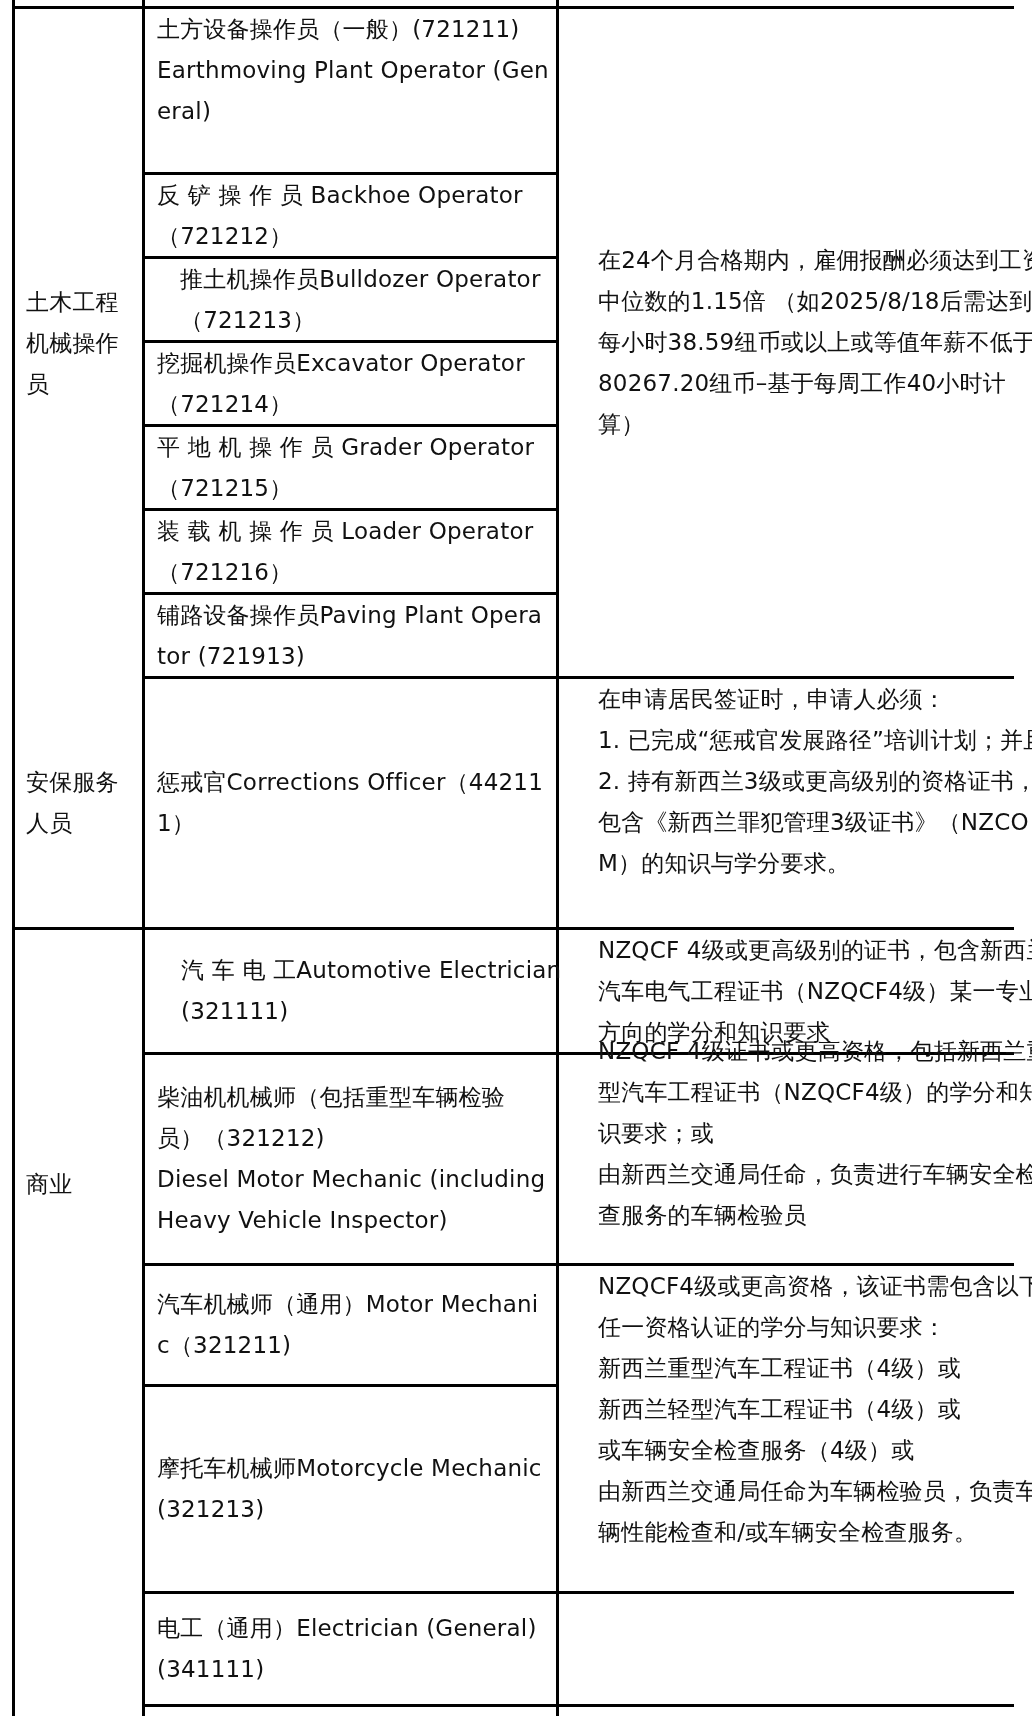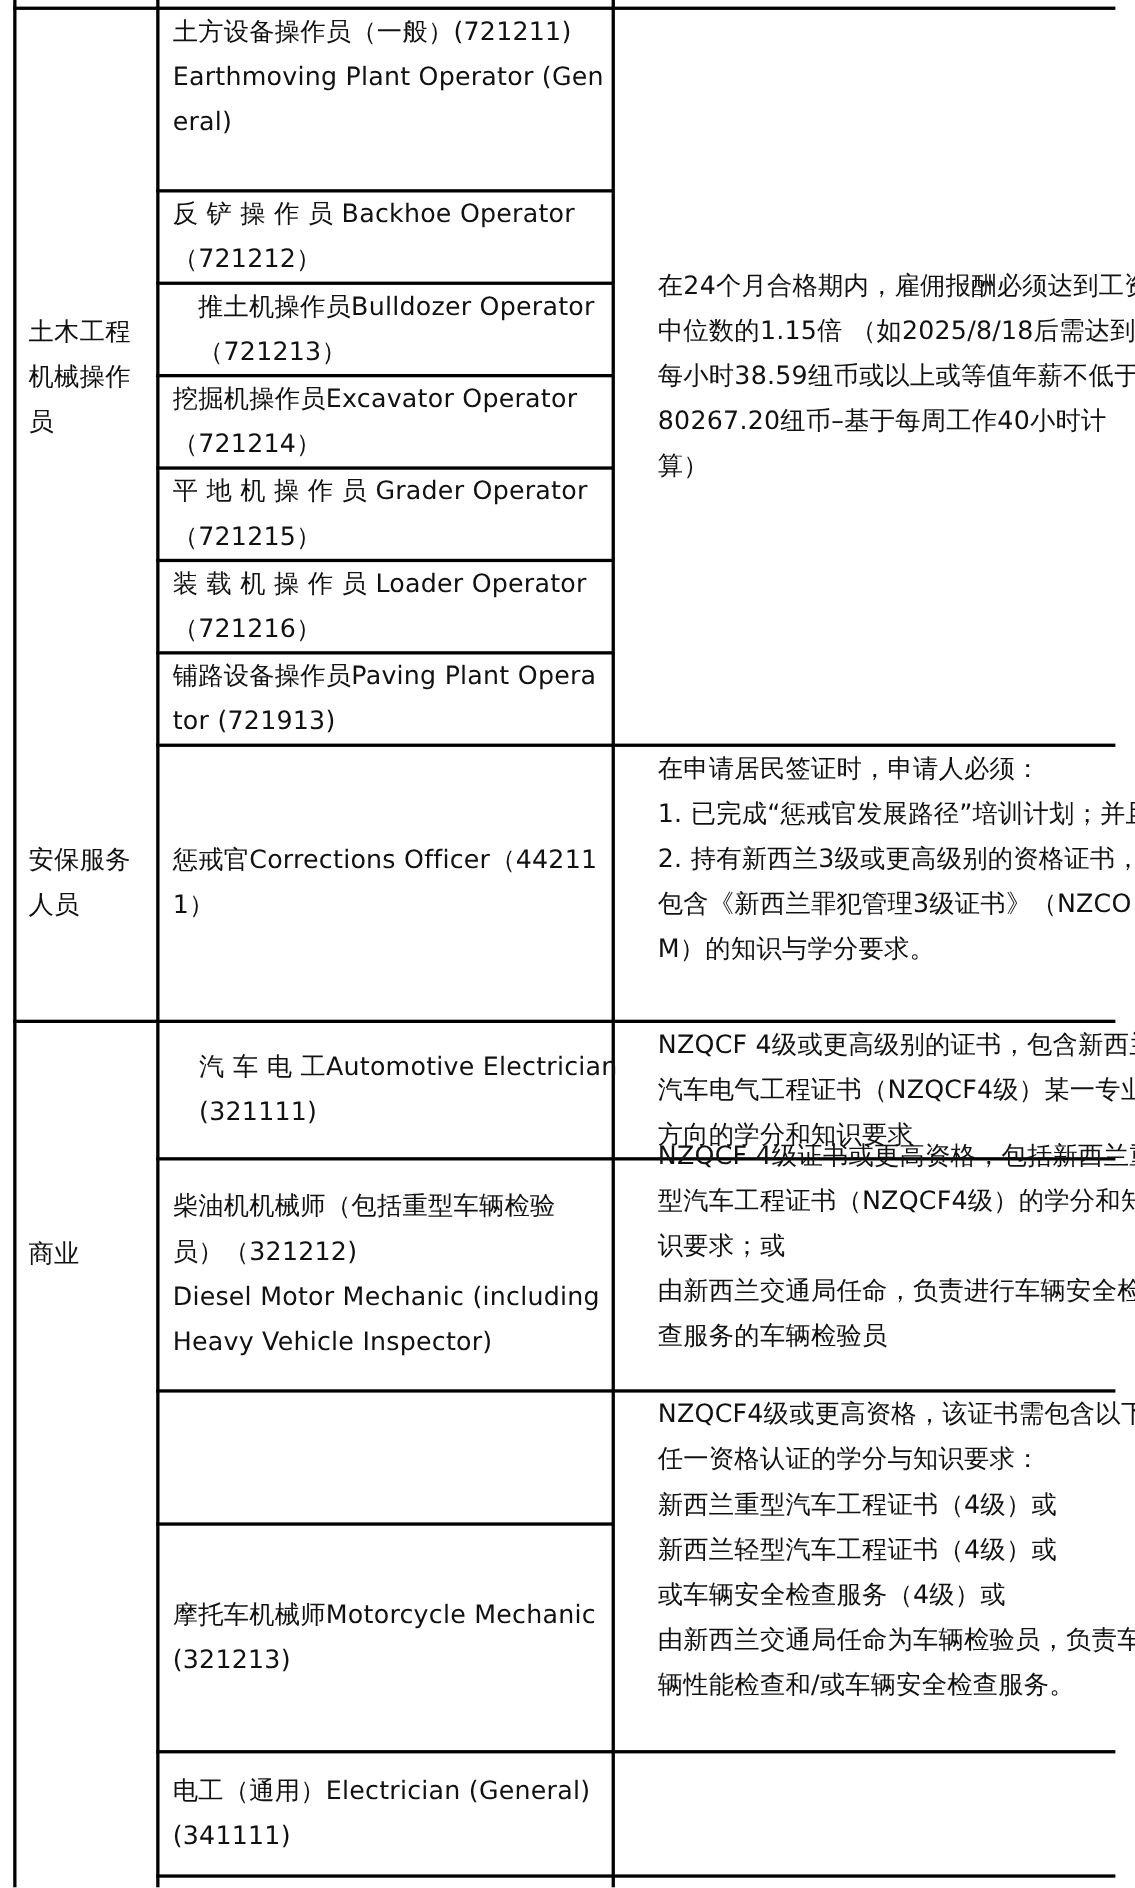--- a/index.html
+++ b/index.html
@@ -81,21 +81,21 @@
     <p>惩戒官Corrections Officer（442111）</p>
   </div>
   <div class="cell req top" style="left:559px; top:679px; width:465px; height:248px;">
     <div>
       <p>在申请居民签证时，申请人必须：</p>
       <p>1. 已完成“惩戒官发展路径”培训计划；并且</p>
       <p>2. 持有新西兰3级或更高级别的资格证书，包含《新西兰罪犯管理3级证书》（NZCOM）的知识与学分要求。</p>
     </div>
   </div>
 
-  <div class="cell cat" style="left:15px; top:930px; width:127px; height:420px;">
+  <div class="cell cat" style="left:15px; top:974px; width:127px; height:420px;">
     <p>商业</p>
   </div>
 
   <div class="cell occ" style="left:145px; top:930px; width:411px; height:122px;margin-left:24px;">
     <p>汽 车 电 工Automotive Electrician (321111)</p>
   </div>
   <div class="cell req" style="left:559px; top:930px; width:465px; height:122px;">
     <p>NZQCF 4级或更高级别的证书，包含新西兰汽车电气工程证书（NZQCF4级）某一专业方向的学分和知识要求</p>
   </div>
 
@@ -105,20 +105,23 @@
       <p>Diesel Motor Mechanic (including Heavy Vehicle Inspector)</p>
     </div>
   </div>
   <div class="cell req" style="left:559px; top:1055px; width:465px; height:156px;">
     <div>
       <p>NZQCF 4级证书或更高资格，包括新西兰重型汽车工程证书（NZQCF4级）的学分和知识要求；或</p>
       <p>由新西兰交通局任命，负责进行车辆安全检查服务的车辆检验员</p>
     </div>
   </div>
 
+  <div class="cell occ" style="left:145px; top:1266px; width:411px; height:118px;">
+    <p>汽车机械师（通用）Motor Mechanic（321211)</p>
+  </div>
   <div class="cell occ" style="left:145px; top:1387px; width:411px; height:204px;border-radius:13px;">
     <p> 摩托车机械师Motorcycle Mechanic (321213)</p>
   </div>
   <div class="cell req top" style="left:559px; top:1266px; width:465px; height:325px;">
     <div>
       <p>NZQCF4级或更高资格，该证书需包含以下任一资格认证的学分与知识要求：</p>
       <p>新西兰重型汽车工程证书（4级）或</p>
       <p>新西兰轻型汽车工程证书（4级）或</p>
       <p>或车辆安全检查服务（4级）或</p>
       <p>由新西兰交通局任命为车辆检验员，负责车辆性能检查和/或车辆安全检查服务。</p>

